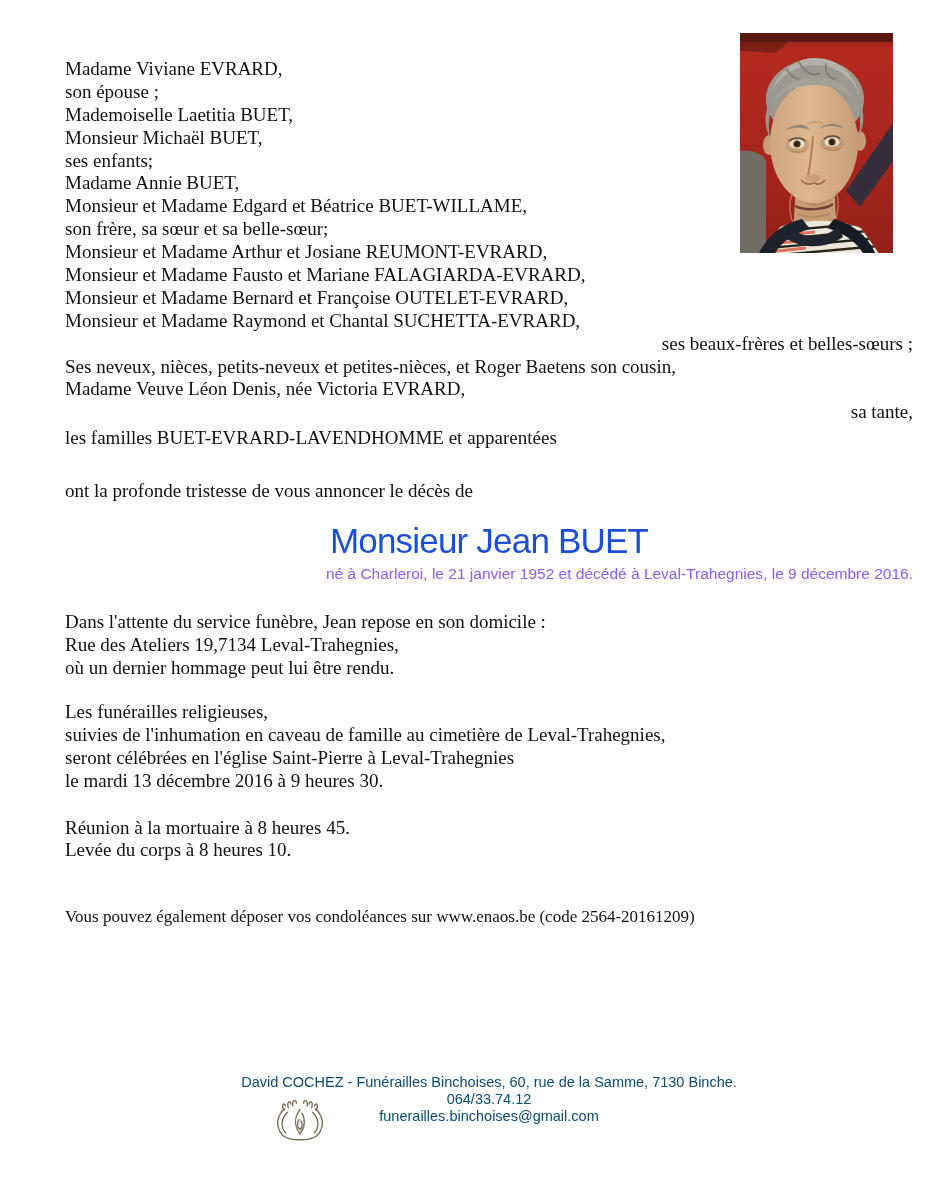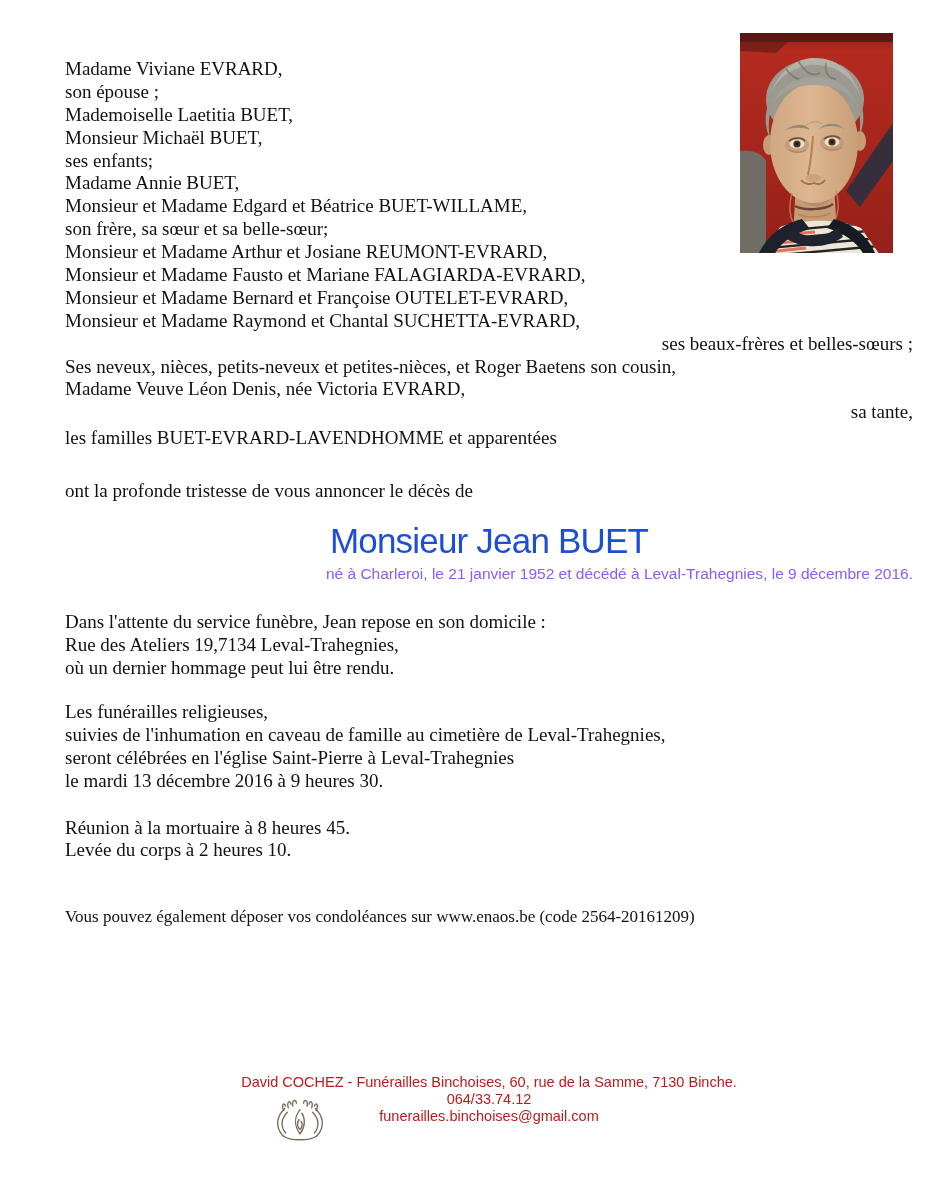--- a/index.html
+++ b/index.html
@@ -55,21 +55,21 @@
   .funeral { top:679px;margin-top:21px; }
   .meeting { top:817px; line-height:21.8px; }
   .condolences { top:883px; font-size:17px; line-height:20.4px;margin-top:24px; }
   .b { font-weight:normal; }
 
   
   .footer {
     position:absolute; left:65px; top:1074px; width:848px;
     text-align:center;
     font-family:"Liberation Sans", sans-serif;
-    font-size:14.5px; line-height:17.2px; color:#b91c1c;
+    font-size:14.5px; line-height:17.2px; color:#0c4a6e;
   }
   .logo {
     position:absolute; left:273px; top:1097px; width:54px; height:47px;
   }
 
   
   .photo {
     position:absolute; left:740px; top:33px; width:153px; height:220px;
   }
   .photo svg { display:block; width:100%; height:100%; }
@@ -205,21 +205,21 @@
 
   <div class="center-block funeral">
     <div>Les funérailles religieuses,</div>
     <div>suivies de l'inhumation en caveau de famille au cimetière de Leval-Trahegnies,</div>
     <div>seront célébrées en l'église Saint-Pierre à Leval-Trahegnies</div>
     <div class="b">le mardi 13 décembre 2016 à 9 heures 30.</div>
   </div>
 
   <div class="center-block meeting">
     <div class="b">Réunion à la mortuaire à 8 heures 45.</div>
-    <div><span class="b">Levée du corps à 2 heures 10</span><span>.</span></div>
+    <div><span class="b">Levée du corps à 8 heures 10</span><span>.</span></div>
   </div>
 
   <div class="center-block condolences">
     <div>Vous pouvez également déposer vos condoléances sur www.enaos.be (code 2564-20161209)</div>
   </div>
 
   <div class="footer">
     <div><span class="b">David COCHEZ</span><span> - Funérailles Binchoises, 60, rue de la Samme, 7130 Binche.</span></div>
     <div>064/33.74.12</div>
     <div>funerailles.binchoises@gmail.com</div>

